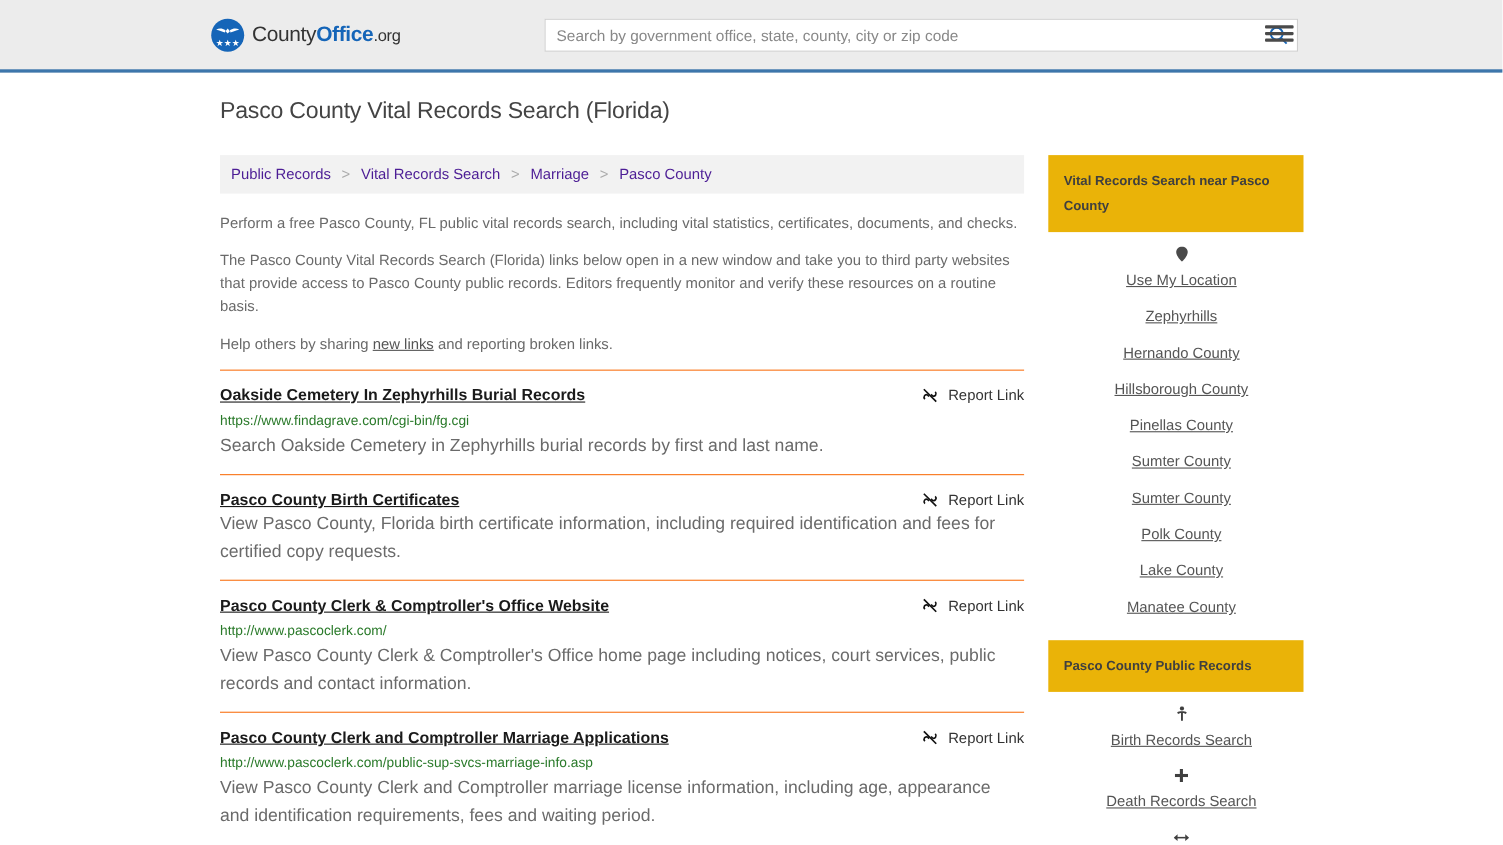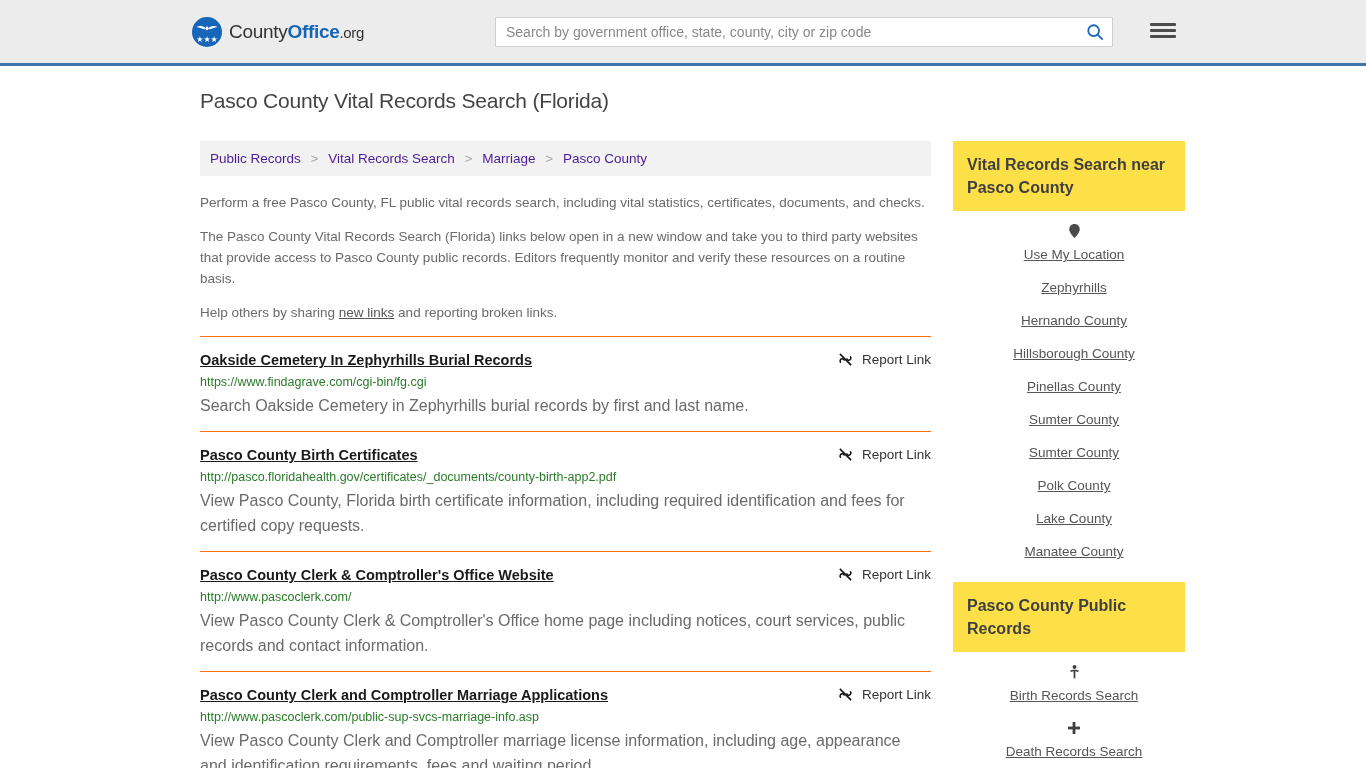--- a/index.html
+++ b/index.html
@@ -57,21 +57,21 @@
     white-space: nowrap;
   }
   .logo-text .t-county { color: #333333; }
   .logo-text .t-office { color: #1565b8; font-weight: bold; }
   .logo-text .t-org { color: #333333; font-size: 15px; }
 
   .search-box {
     position: absolute;
     left: 495px;
     top: 17px;
-    width: 618px;
+    width: 685px;
     height: 30px;
     background: #ffffff;
     border: 1px solid #cfcfcf;
     display: flex;
     align-items: center;
   }
   .search-input {
     flex: 1 1 auto;
     border: none;
     outline: none;
@@ -192,23 +192,23 @@
   }
   .result-desc {
     font-size: 16px;
     color: #6a6a6a;
     line-height: 25px;
     margin: 0;
   }
 
   
   .side-head {
-    background: #fde047;
+    background: #eab308;
     padding: 12px 14px;
-    font-size: 16px;
+    font-size: 12px;
     font-weight: bold;
     color: #3f3f3f;
     line-height: 23px;
   }
   .side-list { padding: 4px 0 0 0; margin: 0; list-style: none; }
   .side-list li {
     display: flex;
     align-items: center;
     gap: 9px;
     padding: 9px 0 9px 10px;
@@ -307,21 +307,20 @@
           <a class="result-title" href="#">Pasco County Birth Certificates</a>
           <div class="report-link">
             <svg class="broken-icon" viewBox="0 0 16 16">
               <path d="M2 2 L14 14" stroke="#111" stroke-width="1.6" fill="none"></path>
               <path d="M3 11.5 C1 9.5 3 6.5 5.5 7.5 L7 9" stroke="#111" stroke-width="1.6" fill="none"></path>
               <path d="M13 4.5 C15 6.5 13 9.5 10.5 8.5 L9 7" stroke="#111" stroke-width="1.6" fill="none"></path>
             </svg>
             <span>Report Link</span>
           </div>
         </div>
-        <div class="result-url">http://pasco.floridahealth.gov/certificates/_documents/county-birth-app2.pdf</div>
         <p class="result-desc">View Pasco County, Florida birth certificate information, including required identification and fees for certified copy requests.</p>
       </div>
 
       <div class="result">
         <div class="result-head">
           <a class="result-title" href="#">Pasco County Clerk &amp; Comptroller's Office Website</a>
           <div class="report-link">
             <svg class="broken-icon" viewBox="0 0 16 16">
               <path d="M2 2 L14 14" stroke="#111" stroke-width="1.6" fill="none"></path>
               <path d="M3 11.5 C1 9.5 3 6.5 5.5 7.5 L7 9" stroke="#111" stroke-width="1.6" fill="none"></path>

